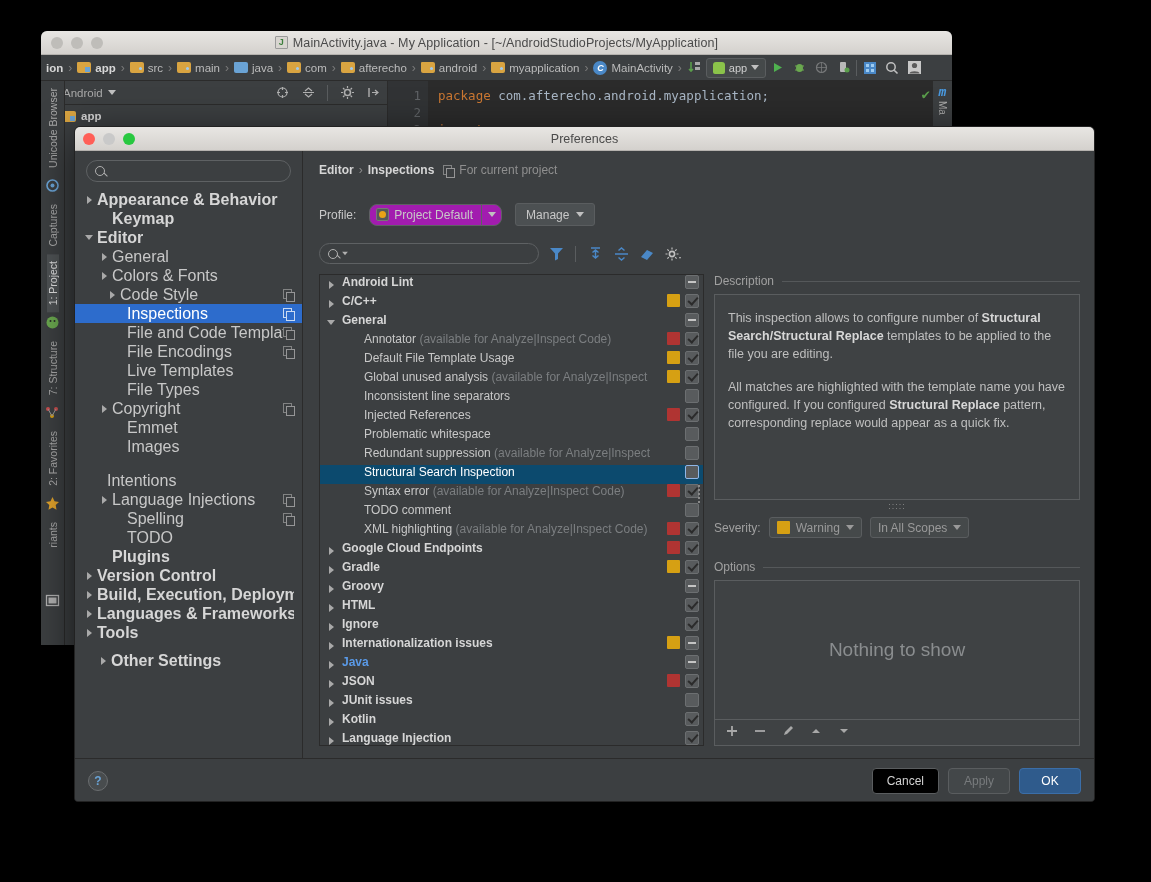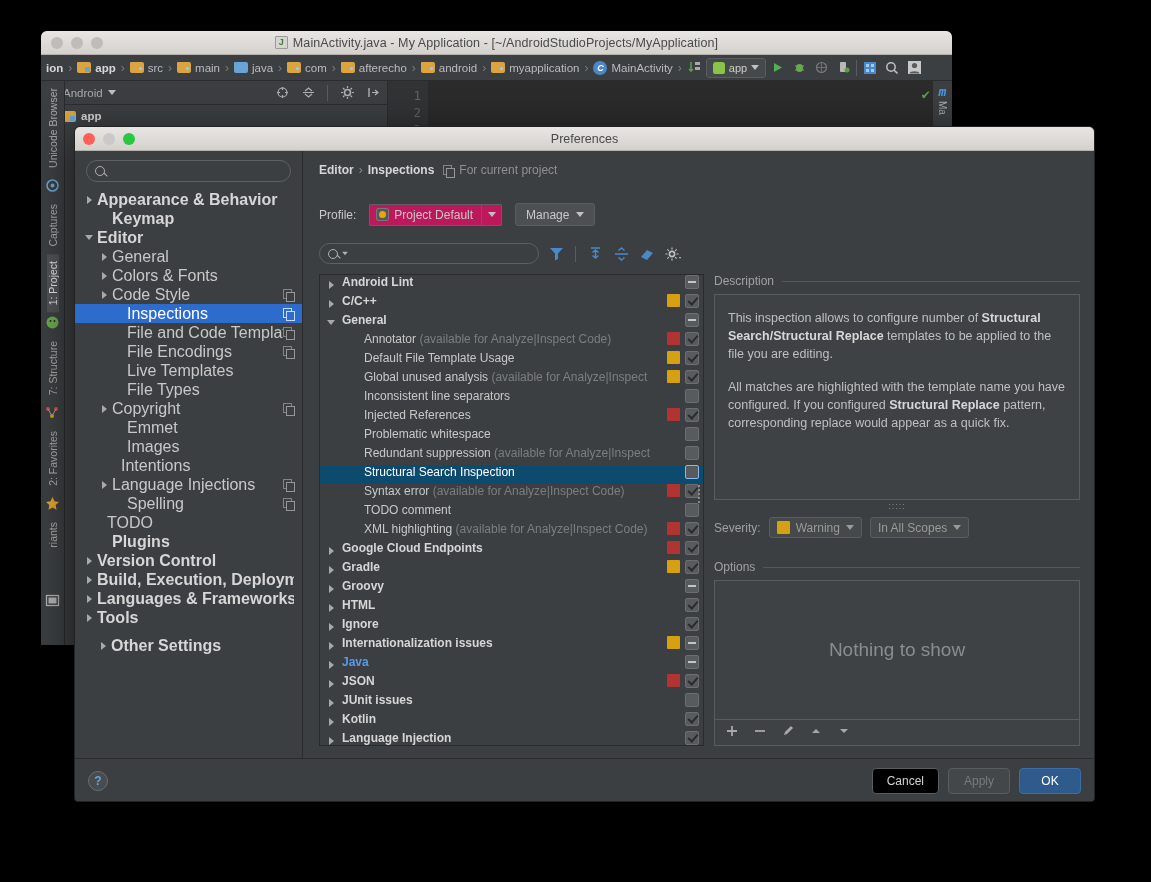--- a/index.html
+++ b/index.html
@@ -172,22 +172,22 @@
 
   
   .content { flex: 1; padding: 12px 14px 0 16px; position: relative; }
   .breadcrumbs { font-size: 12px; color: #d6d6d6; display: flex; align-items: center; gap: 5px; font-weight: bold; }
   .breadcrumbs .bsep { color: #8a8a8a; font-weight: normal; }
   .breadcrumbs .dim { color: #8f8f8f; font-weight: normal; }
 
   .profile-row { display: flex; align-items: center; gap: 13px; margin-top: 26px; }
   .profile-label { font-size: 12px; color: #c8c8c8; }
   .combo {
-    height: 22px; border: 1px solid #5e6163; border-radius: 1px;
-    background: #be185d; display: flex; align-items: center;
+    height: 22px; border: 1px solid #5e6163; border-radius: 8px;
+    background: #a21caf; display: flex; align-items: center;
     font-size: 12px; color: #c8c8c8; overflow: hidden;
   }
   .combo .txt { padding: 0 8px 0 6px; display: flex; align-items: center; gap: 5px; }
   .combo .arrowcell {
     border-left: 1px solid #5e6163; width: 20px; height: 100%;
     display: flex; align-items: center; justify-content: center;
   }
   .caret { width: 0; height: 0; border-left: 4px solid transparent; border-right: 4px solid transparent; border-top: 5px solid #c0c0c0; }
   .prof-icon {
     width: 13px; height: 13px; background: #55585a; border: 1px solid #777; border-radius: 2px;
@@ -478,20 +478,27 @@
           </div>
         </div>
       </div>
 
       <div class="editor">
         <div class="gutter">
           <div>1</div>
           <div>2</div>
           <div>3</div>
         </div>
+        <div class="code">
+          <div>
+            <span class="kw">package</span><span class="pn"> com.afterecho.android.myapplication;</span>
+          </div>
+          <div>&nbsp;</div>
+          <div class="kw">import</div>
+        </div>
         <div class="chk">✔</div>
         <div class="rightstrip">
           <div class="rs-m">m</div>
           <span class="rs-v">Ma</span>
         </div>
       </div>
     </div>
   </div>
 
   <div class="toolstrip">
@@ -576,21 +583,21 @@
                 <i class="tri"></i>
               </span>
               <span class="label">General</span>
             </div>
             <div class="set-row" style="padding-left: 21px;">
               <span class="set-arrow">
                 <i class="tri"></i>
               </span>
               <span class="label">Colors &amp; Fonts</span>
             </div>
-            <div class="set-row" style="padding-left: 21px;">
+            <div class="set-row" style="padding-left: 29px;">
               <span class="set-arrow">
                 <i class="tri"></i>
               </span>
               <span class="label">Code Style</span>
               <i class="copyic"></i>
             </div>
             <div class="set-row sel" style="padding-left: 36px;">
               <span class="set-arrow"></span>
               <span class="label">Inspections</span>
               <i class="copyic"></i>
@@ -621,37 +628,37 @@
               <i class="copyic"></i>
             </div>
             <div class="set-row" style="padding-left: 36px;">
               <span class="set-arrow"></span>
               <span class="label">Emmet</span>
             </div>
             <div class="set-row" style="padding-left: 36px;">
               <span class="set-arrow"></span>
               <span class="label">Images</span>
             </div>
-            <div class="set-row" style="padding-left: 30px;">
+            <div class="set-row" style="padding-left: 16px; margin-top: 15px;">
               <span class="set-arrow"></span>
               <span class="label">Intentions</span>
             </div>
             <div class="set-row" style="padding-left: 21px;">
               <span class="set-arrow">
                 <i class="tri"></i>
               </span>
               <span class="label">Language Injections</span>
               <i class="copyic"></i>
             </div>
             <div class="set-row" style="padding-left: 36px;">
               <span class="set-arrow"></span>
               <span class="label">Spelling</span>
               <i class="copyic"></i>
             </div>
-            <div class="set-row" style="padding-left: 16px;">
+            <div class="set-row" style="padding-left: 36px;">
               <span class="set-arrow"></span>
               <span class="label">TODO</span>
             </div>
             <div class="set-row bold" style="padding-left: 21px;">
               <span class="set-arrow"></span>
               <span class="label">Plugins</span>
             </div>
             <div class="set-row bold" style="padding-left: 6px;">
               <span class="set-arrow">
                 <i class="tri"></i>

